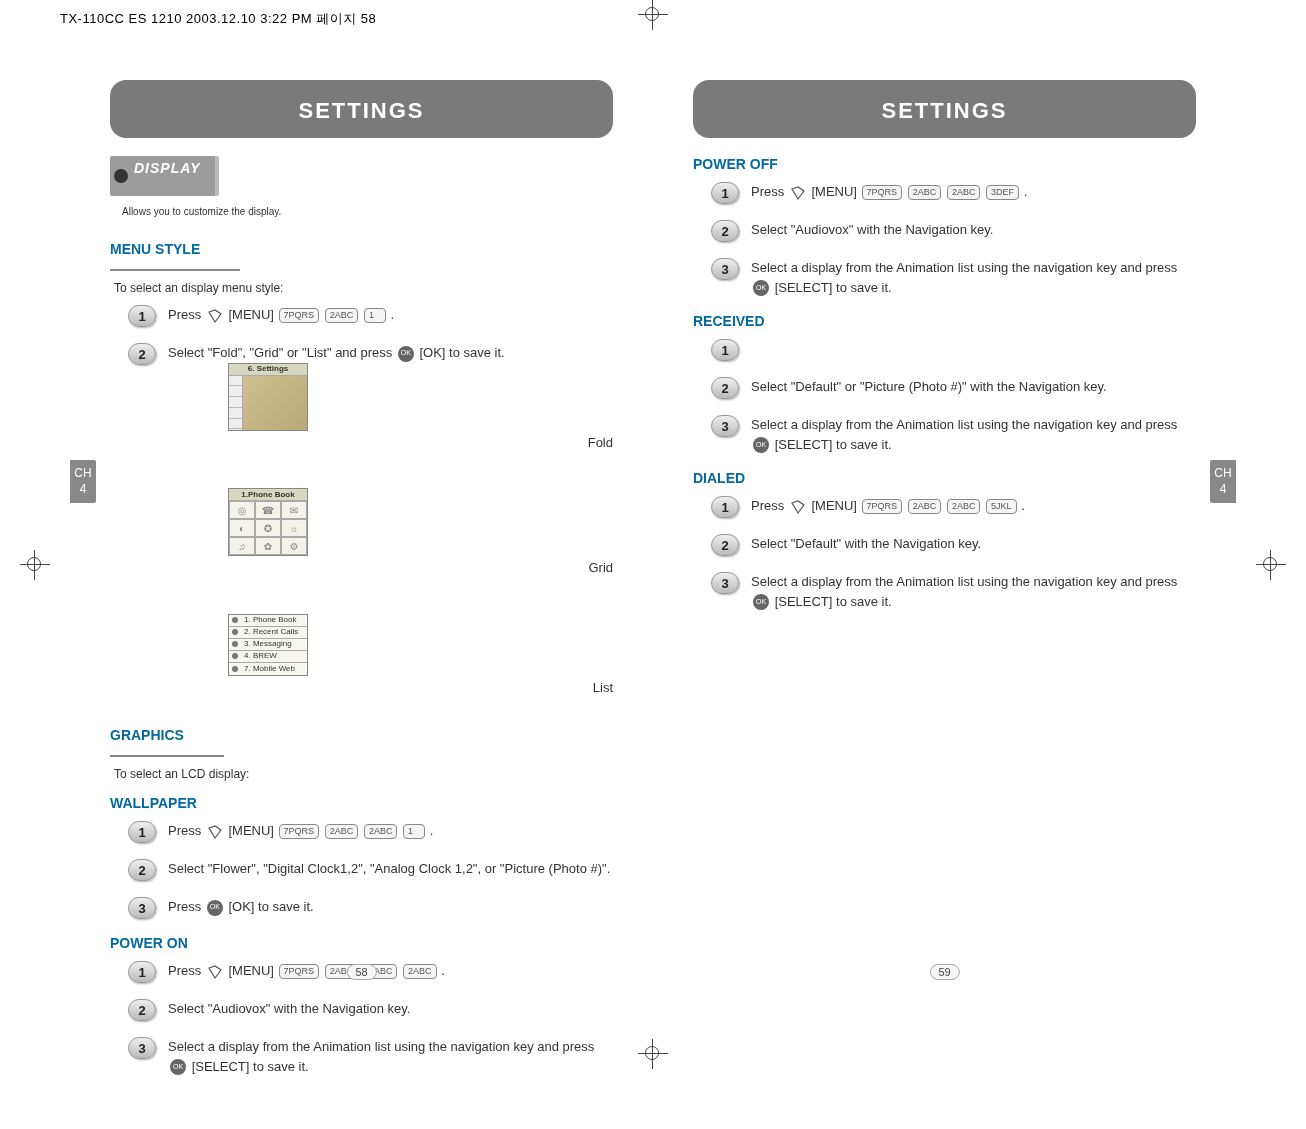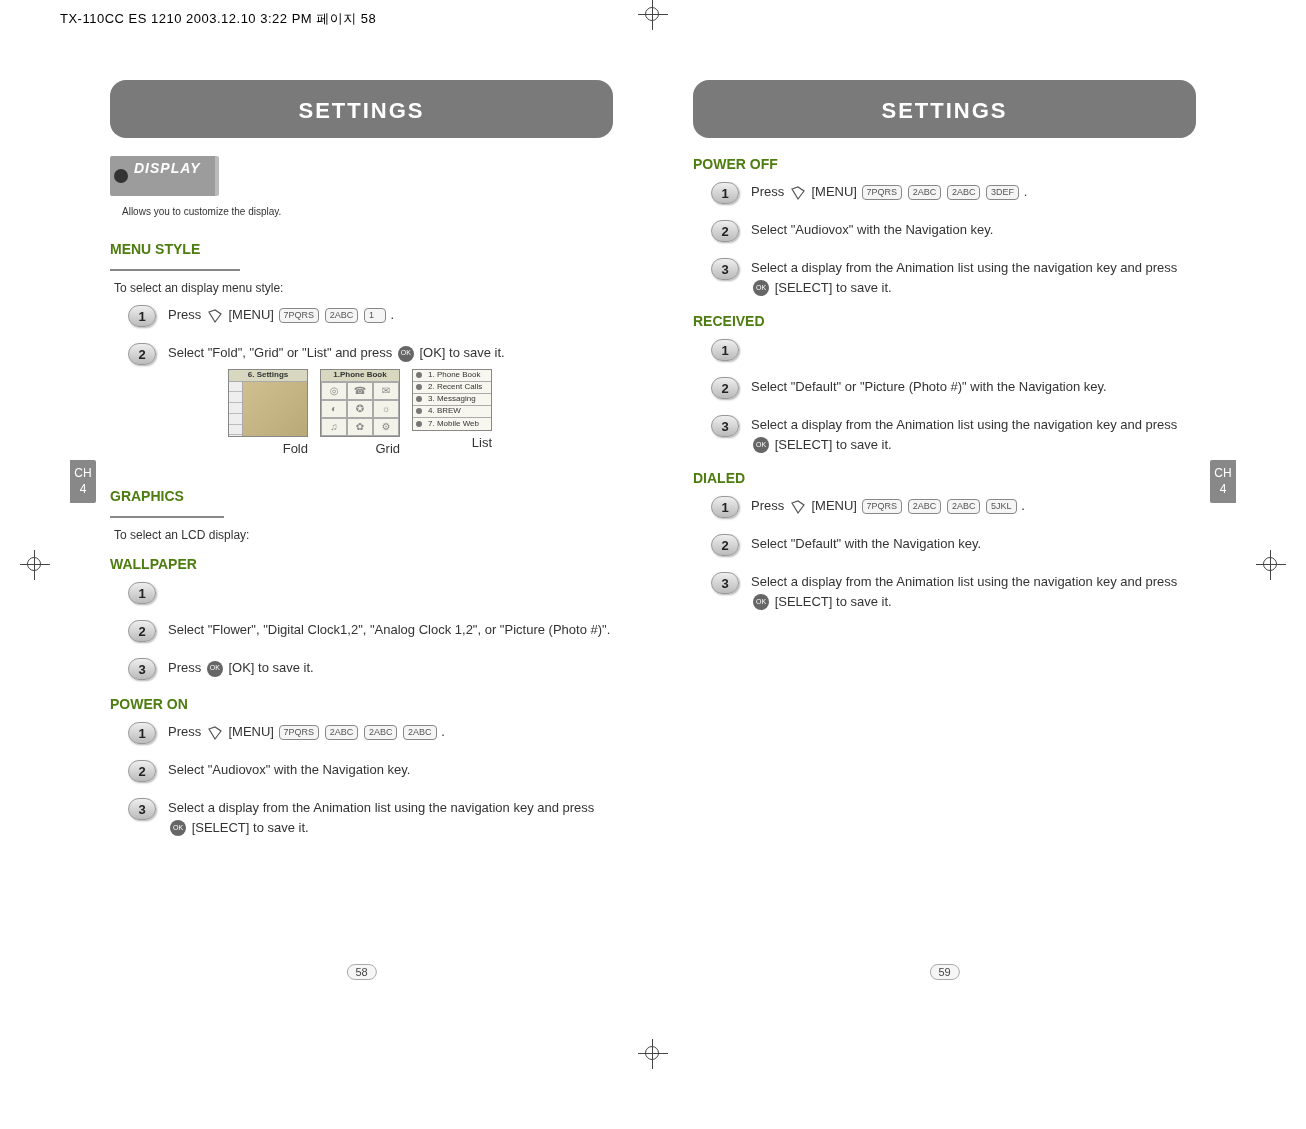--- a/index.html
+++ b/index.html
@@ -123,21 +123,21 @@
     width:14px;height:14px;border-radius:50%;
     background:#333;
   }
   .desc {
     font-size: 10px;
     margin: 4px 0 10px 12px;
   }
   .subhead {
     font-weight: bold;
     font-size: 14px;
-    color: #4d7c0f;
+    color: #0369a1;
     margin-top: 14px;
     margin-bottom: 4px;
   }
   .subhead.rule {
     border-bottom: 2px solid #888;
     display:inline-block;
     padding-bottom:12px;
     padding-right:40px;
   }
   .subdesc {
@@ -192,23 +192,23 @@
     width:16px;height:16px;
     border-radius:50%;
     background:#666;
     vertical-align:middle;
     margin:0 2px;
     align-items:center;justify-content:center;
     font-size:7px;color:#fff;
   }
   .screenshots {
     display:flex;
-    gap:12px;
+    gap:36px;
     margin-left:60px;
-    margin-top:6px;
+    flex-direction:column;
   }
   .screenshot {
     width:80px;
     border:1px solid #888;
     font-size:8px;
   }
   .screenshot .row {
     border-bottom:1px solid #aaa;
     padding:1px 3px;
     display:flex;
@@ -392,151 +392,165 @@
       </div>
     </div>
 
     <div class="subhead rule">GRAPHICS</div>
     <div class="subdesc">To select an LCD display:</div>
 
     <div class="subhead">WALLPAPER</div>
 
     <div class="step">
       <div class="step-num">1</div>
-    </div>
-    <div class="step">
-      <div class="step-num">2</div>
-      <div class="step-text">Select "Flower", "Digital Clock1,2", "Analog Clock 1,2", or "Picture (Photo #)".</div>
-    </div>
-    <div class="step">
-      <div class="step-num">3</div>
-      <div class="step-text">
-        <span>Press </span>
-        <span class="ok-circle">OK</span>
-        <span> [OK] to save it.</span>
-      </div>
-    </div>
-
-    <div class="subhead">POWER ON</div>
-    <div class="step">
-      <div class="step-num">1</div>
       <div class="step-text">
         <span>Press </span>
         <span class="softkey">
             <svg viewBox="0 0 16 16">
               <path d="M2 4 L8 2 L14 6 L8 14 Z" fill="none" stroke="#555" stroke-width="1.2"></path>
             </svg>
           </span>
         <span> [MENU] </span>
         <span class="key">7PQRS</span>
         <span class="key">2ABC</span>
         <span class="key">2ABC</span>
-        <span class="key">2ABC</span>
+        <span class="key">1</span>
         <span>.</span>
       </div>
     </div>
     <div class="step">
       <div class="step-num">2</div>
-      <div class="step-text">Select "Audiovox" with the Navigation key.</div>
+      <div class="step-text">Select "Flower", "Digital Clock1,2", "Analog Clock 1,2", or "Picture (Photo #)".</div>
     </div>
     <div class="step">
       <div class="step-num">3</div>
       <div class="step-text">
-        <span>Select a display from the Animation list using the navigation key and press </span>
+        <span>Press </span>
         <span class="ok-circle">OK</span>
-        <span> [SELECT] to save it.</span>
-      </div>
-    </div>
-
-    <div class="page-number">58</div>
-  </div>
-
-  <div class="page">
-    <div class="ch-tab right">
-      <div>CH</div>
-      <div>4</div>
-    </div>
-
-    <div class="page-header">SETTINGS</div>
-
-    <div class="subhead">POWER OFF</div>
+        <span> [OK] to save it.</span>
+      </div>
+    </div>
+
+    <div class="subhead">POWER ON</div>
     <div class="step">
       <div class="step-num">1</div>
       <div class="step-text">
         <span>Press </span>
         <span class="softkey">
             <svg viewBox="0 0 16 16">
               <path d="M2 4 L8 2 L14 6 L8 14 Z" fill="none" stroke="#555" stroke-width="1.2"></path>
             </svg>
           </span>
         <span> [MENU] </span>
         <span class="key">7PQRS</span>
         <span class="key">2ABC</span>
         <span class="key">2ABC</span>
-        <span class="key">3DEF</span>
+        <span class="key">2ABC</span>
         <span>.</span>
       </div>
     </div>
     <div class="step">
       <div class="step-num">2</div>
       <div class="step-text">Select "Audiovox" with the Navigation key.</div>
     </div>
     <div class="step">
       <div class="step-num">3</div>
       <div class="step-text">
         <span>Select a display from the Animation list using the navigation key and press </span>
         <span class="ok-circle">OK</span>
         <span> [SELECT] to save it.</span>
       </div>
     </div>
 
-    <div class="subhead">RECEIVED</div>
-    <div class="step">
-      <div class="step-num">1</div>
-    </div>
-    <div class="step">
-      <div class="step-num">2</div>
-      <div class="step-text">Select "Default" or "Picture (Photo #)" with the Navigation key.</div>
-    </div>
-    <div class="step">
-      <div class="step-num">3</div>
-      <div class="step-text">
-        <span>Select a display from the Animation list using the navigation key and press </span>
-        <span class="ok-circle">OK</span>
-        <span> [SELECT] to save it.</span>
-      </div>
-    </div>
-
-    <div class="subhead">DIALED</div>
+    <div class="page-number">58</div>
+  </div>
+
+  <div class="page">
+    <div class="ch-tab right">
+      <div>CH</div>
+      <div>4</div>
+    </div>
+
+    <div class="page-header">SETTINGS</div>
+
+    <div class="subhead">POWER OFF</div>
     <div class="step">
       <div class="step-num">1</div>
       <div class="step-text">
         <span>Press </span>
         <span class="softkey">
             <svg viewBox="0 0 16 16">
               <path d="M2 4 L8 2 L14 6 L8 14 Z" fill="none" stroke="#555" stroke-width="1.2"></path>
             </svg>
           </span>
         <span> [MENU] </span>
         <span class="key">7PQRS</span>
         <span class="key">2ABC</span>
         <span class="key">2ABC</span>
-        <span class="key">5JKL</span>
+        <span class="key">3DEF</span>
         <span>.</span>
       </div>
     </div>
     <div class="step">
       <div class="step-num">2</div>
-      <div class="step-text">Select "Default" with the Navigation key.</div>
+      <div class="step-text">Select "Audiovox" with the Navigation key.</div>
     </div>
     <div class="step">
       <div class="step-num">3</div>
       <div class="step-text">
         <span>Select a display from the Animation list using the navigation key and press </span>
         <span class="ok-circle">OK</span>
         <span> [SELECT] to save it.</span>
       </div>
     </div>
 
+    <div class="subhead">RECEIVED</div>
+    <div class="step">
+      <div class="step-num">1</div>
+    </div>
+    <div class="step">
+      <div class="step-num">2</div>
+      <div class="step-text">Select "Default" or "Picture (Photo #)" with the Navigation key.</div>
+    </div>
+    <div class="step">
+      <div class="step-num">3</div>
+      <div class="step-text">
+        <span>Select a display from the Animation list using the navigation key and press </span>
+        <span class="ok-circle">OK</span>
+        <span> [SELECT] to save it.</span>
+      </div>
+    </div>
+
+    <div class="subhead">DIALED</div>
+    <div class="step">
+      <div class="step-num">1</div>
+      <div class="step-text">
+        <span>Press </span>
+        <span class="softkey">
+            <svg viewBox="0 0 16 16">
+              <path d="M2 4 L8 2 L14 6 L8 14 Z" fill="none" stroke="#555" stroke-width="1.2"></path>
+            </svg>
+          </span>
+        <span> [MENU] </span>
+        <span class="key">7PQRS</span>
+        <span class="key">2ABC</span>
+        <span class="key">2ABC</span>
+        <span class="key">5JKL</span>
+        <span>.</span>
+      </div>
+    </div>
+    <div class="step">
+      <div class="step-num">2</div>
+      <div class="step-text">Select "Default" with the Navigation key.</div>
+    </div>
+    <div class="step">
+      <div class="step-num">3</div>
+      <div class="step-text">
+        <span>Select a display from the Animation list using the navigation key and press </span>
+        <span class="ok-circle">OK</span>
+        <span> [SELECT] to save it.</span>
+      </div>
+    </div>
+
     <div class="page-number">59</div>
   </div>
 
 </div>
 
 </body></html>

